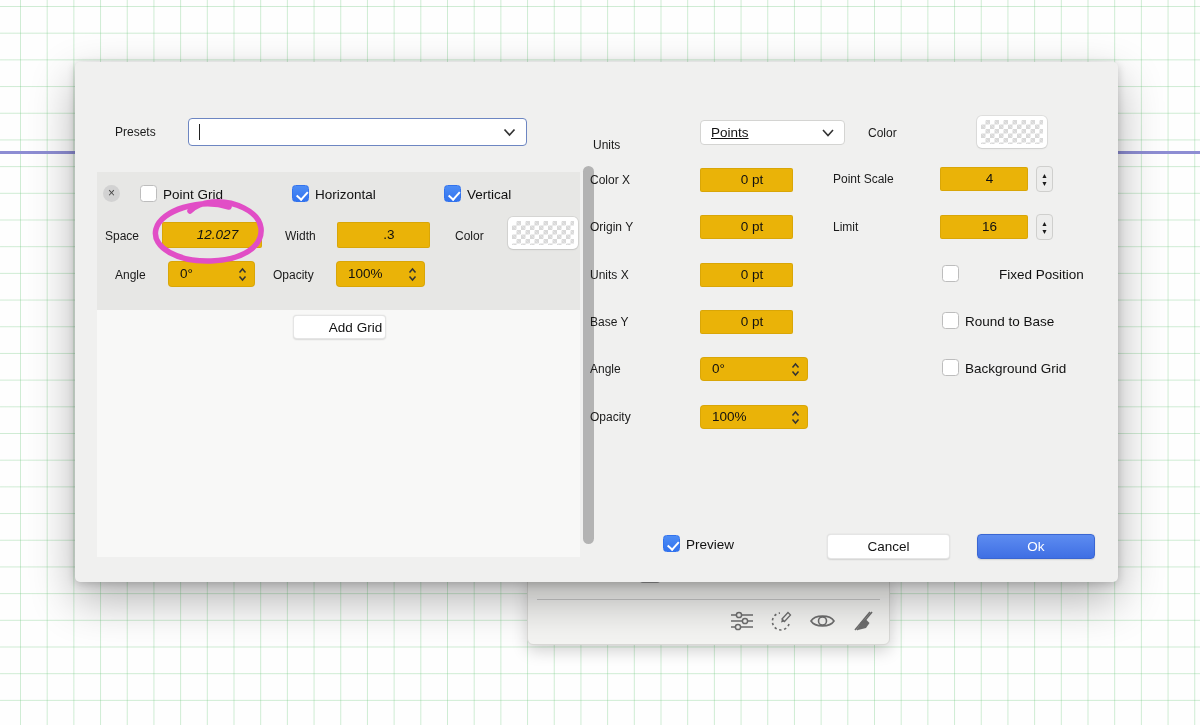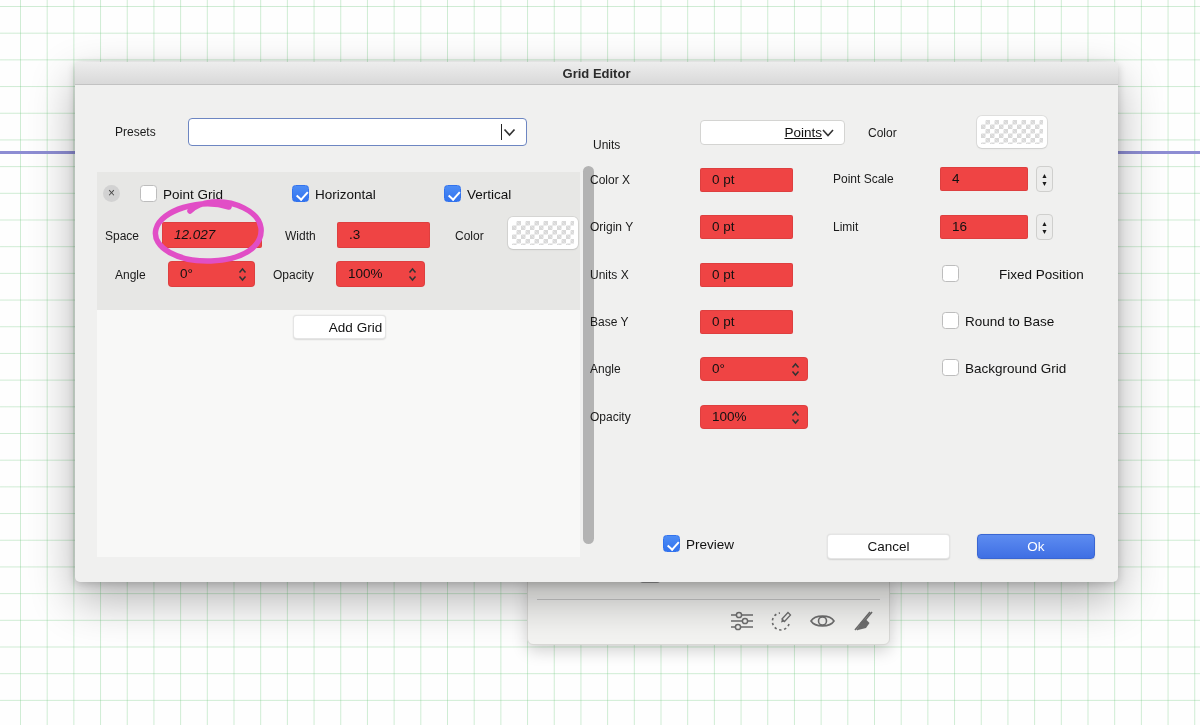--- a/index.html
+++ b/index.html
@@ -35,27 +35,27 @@
   }
   .titlebar {
     position:absolute; left:0; top:0; right:0; height:23px;
     background:linear-gradient(#ededed,#d9d9d9); border-bottom:1px solid #c2c2c2;
     border-radius:5px 5px 0 0; text-align:center; font-size:13px; font-weight:bold;
     color:#2c2c2c; line-height:23px;
   }
 
   .lbl { position:absolute; font-size:12px; color:#1a1a1a; text-align:left; white-space:nowrap; }
   .field {
-    position:absolute; background:#ef4444; border:1px solid rgba(0,0,0,0.07); border-radius:2px;
-    font-size:13.5px; color:#111; line-height:24px; padding-left:11px; white-space:nowrap;
+    position:absolute; background:#eab308; border:1px solid rgba(0,0,0,0.07); border-radius:2px;
+    font-size:13.5px; color:#111; line-height:24px; padding-left:11px; white-space:nowrap;text-align:center;
   }
   .combo { display:flex; align-items:center; justify-content:space-between; padding-right:7px; border-radius:4px; }
   .dropdown {
     position:absolute; background:#fff; border:1px solid #d4d4d2; border-radius:4px;
-    display:flex; align-items:center; justify-content:flex-end;
+    display:flex; align-items:center; justify-content:space-between;
     font-size:13.5px; color:#111; padding:0 10px;text-decoration:underline;
   }
   .presets-box { border:1.5px solid #6d86c2; }
   .cursor-bar { width:1px; height:16px; background:#222; }
 
   .checkbox { position:absolute; width:17px; height:17px; background:#fff; border:1px solid #bdbdbd; border-radius:3.5px; }
   .checkbox.checked { background:linear-gradient(#4d8df6,#3273ee); border-color:#3273ee; }
   .checkbox.checked::after {
     content:""; position:absolute; left:5.5px; top:2.5px; width:4.5px; height:8.5px;
     border-right:2px solid #fff; border-bottom:2px solid #fff; transform:rotate(42deg);
@@ -131,23 +131,20 @@
       <svg width="22" height="22" viewBox="0 0 22 22" fill="none" stroke="#6e6e6e" stroke-width="1.6">
         <path d="M7 20 L9.5 12.5 L14.5 9 L18.5 13 L15 18 Z" fill="#6e6e6e" stroke="none"></path>
         <line x1="19" y1="2" x2="4" y2="20"></line>
         <line x1="21" y1="2" x2="6" y2="20"></line>
       </svg>
     </span>
   </div>
 </div>
 
 <div class="dialog">
-  <div class="titlebar">
-    <span>Grid Editor</span>
-  </div>
 
   <div class="lbl" style="left:40px; top:63px; width:70px;">Presets</div>
   <div class="dropdown presets-box" style="left:113px; top:56px; width:339px; height:28px;">
     <span style="display:flex; align-items:center; gap:1px;">
       <span class="cursor-bar"></span>
       <span></span>
     </span>
     <span>
       <svg width="13" height="9" viewBox="0 0 13 9" fill="none" stroke="#333" stroke-width="1.7">
           <path d="M1.5 1.5 L6.5 7 L11.5 1.5"></path>

